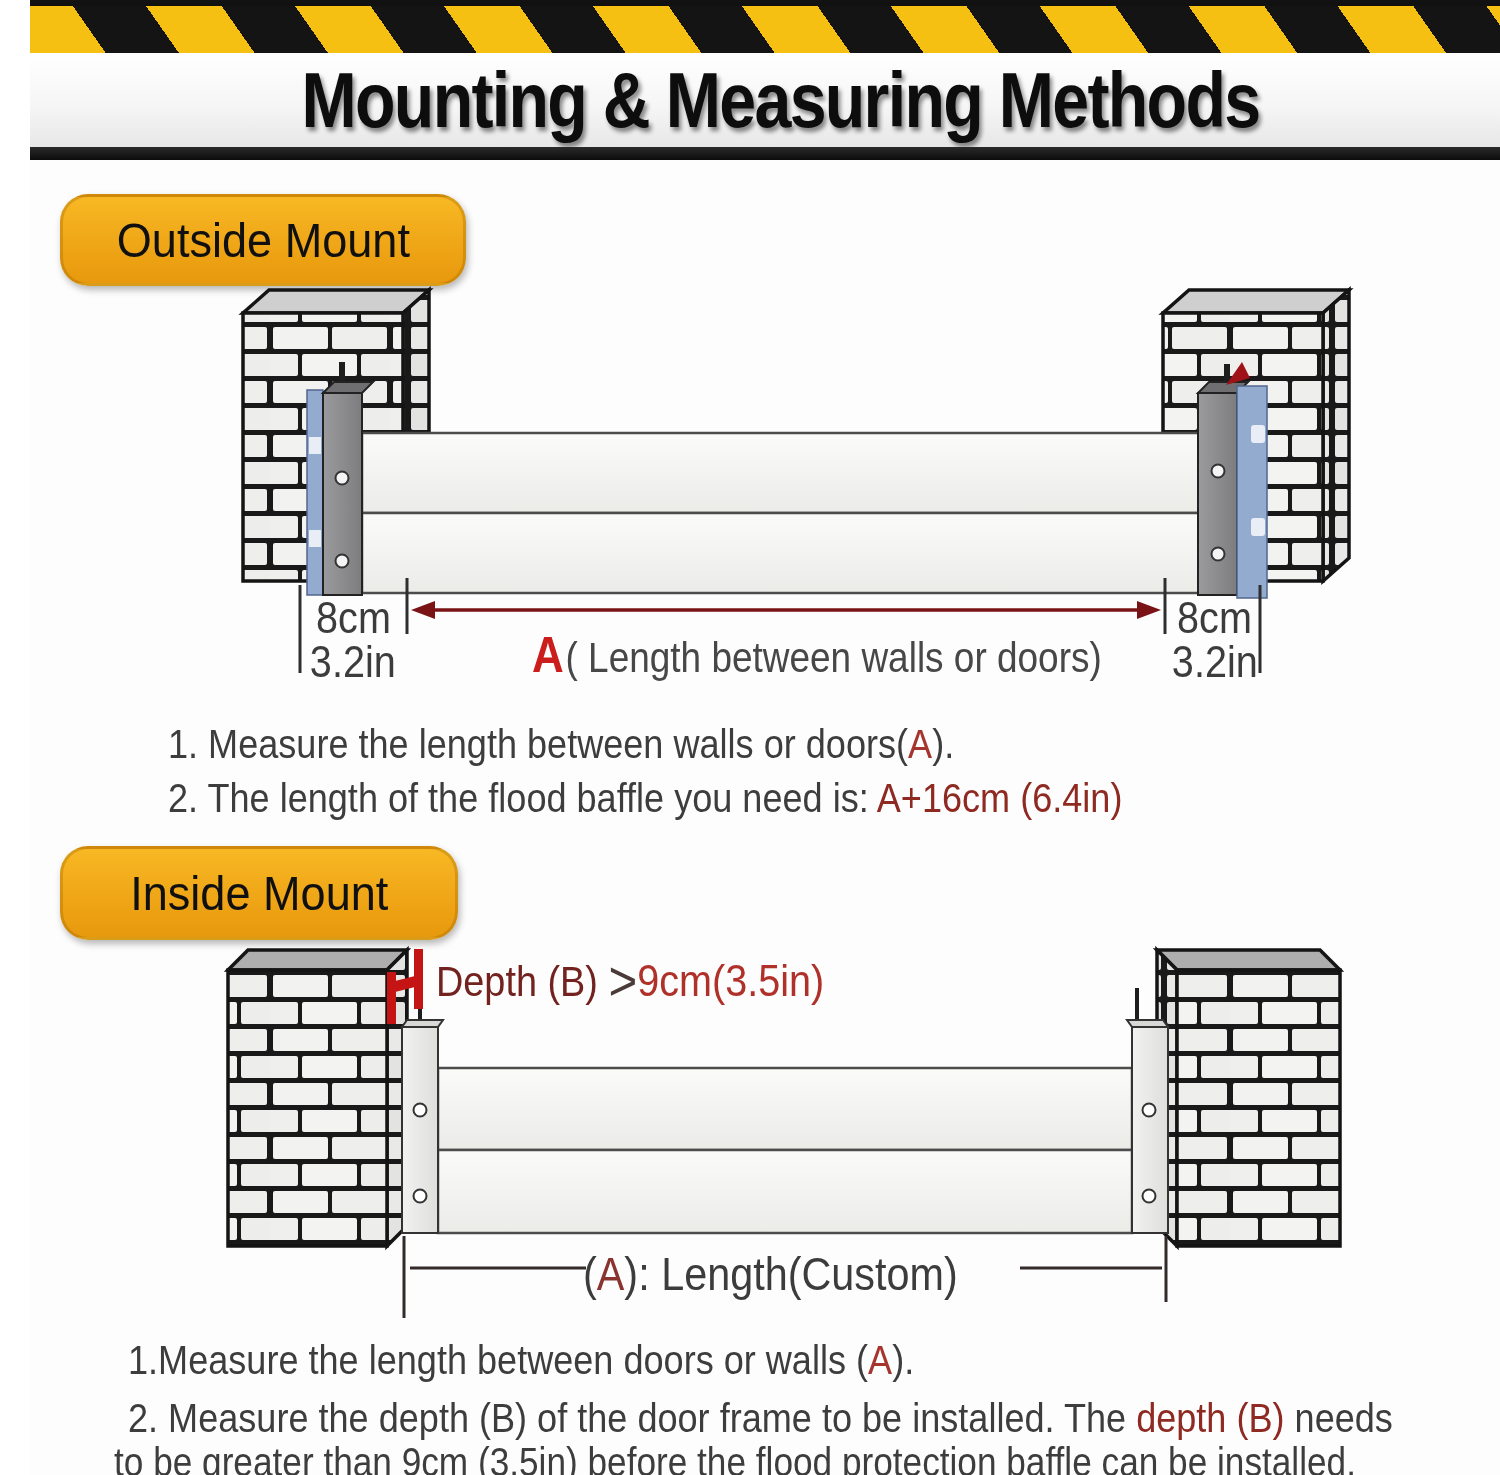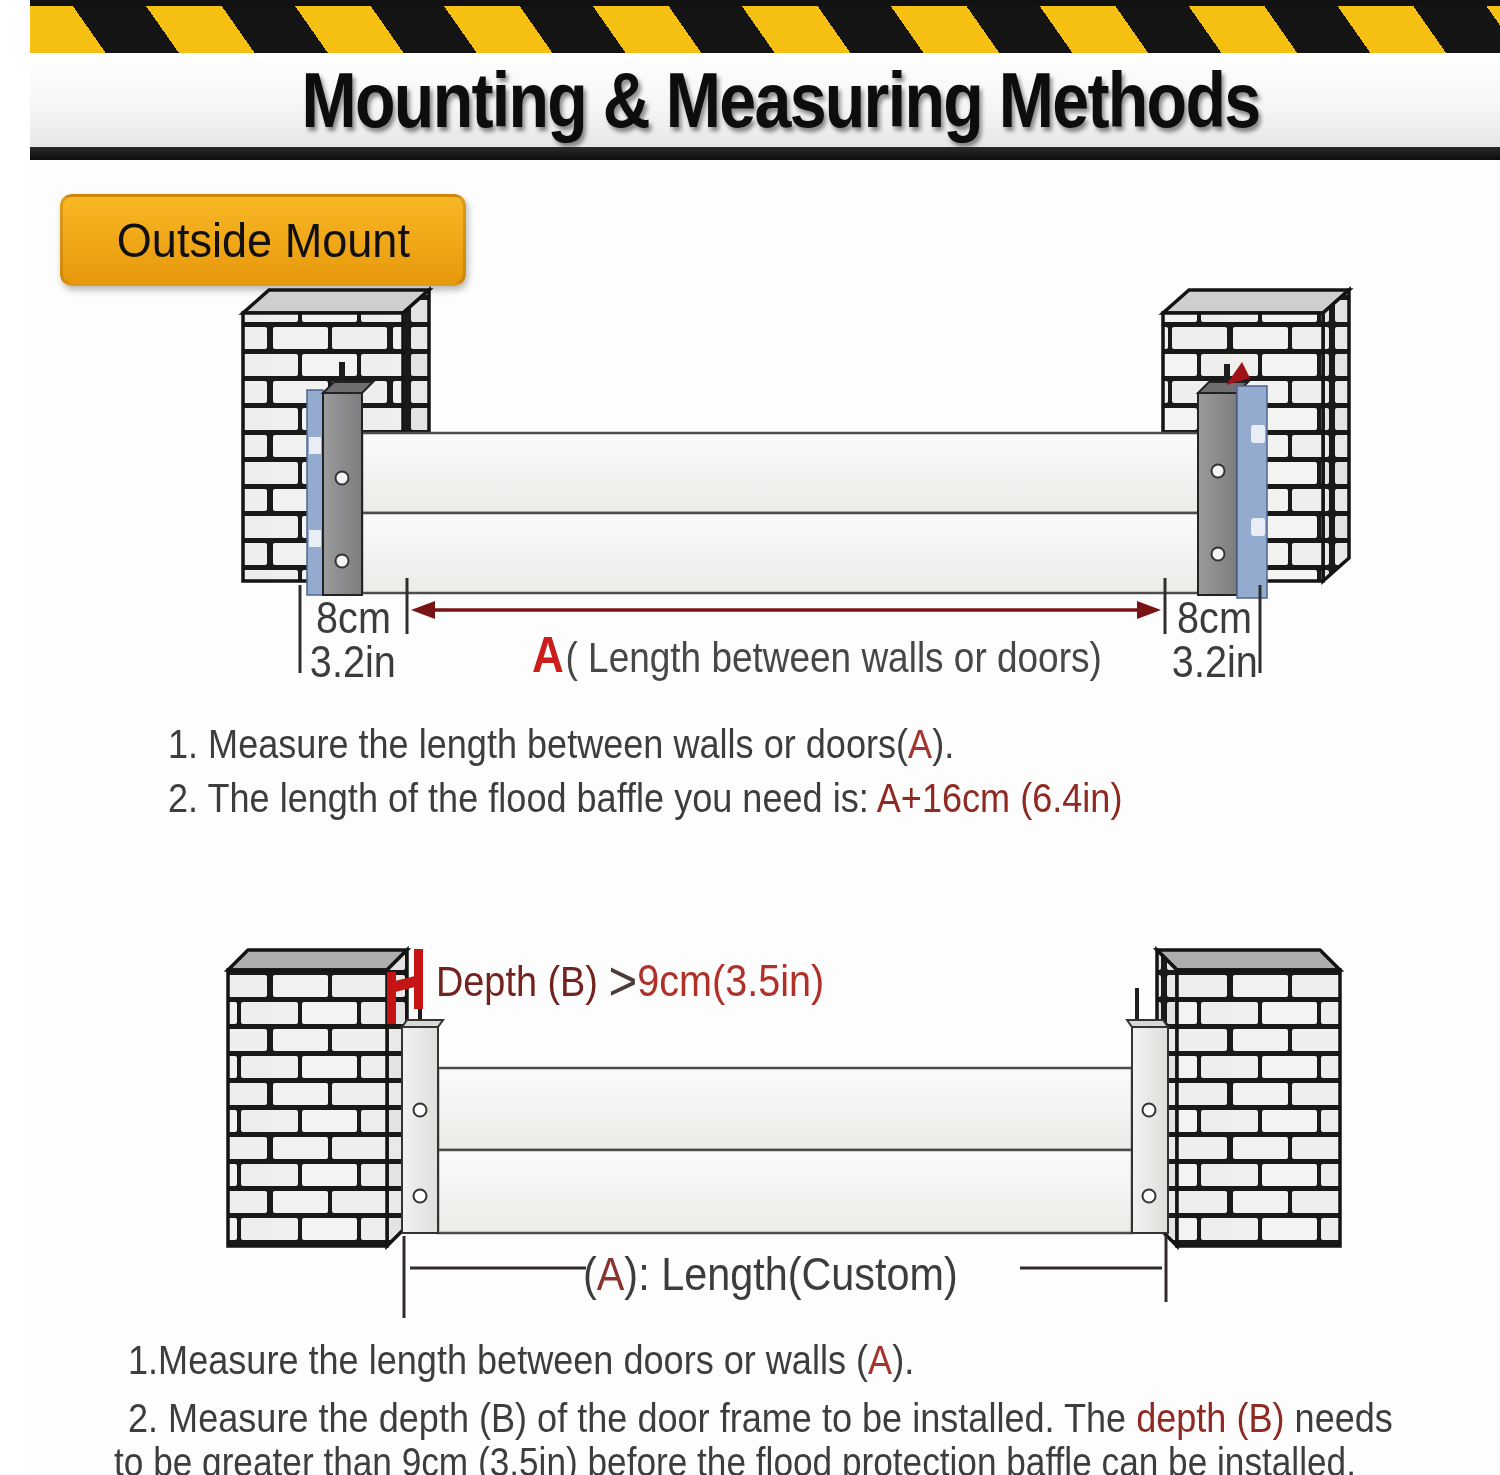--- a/index.html
+++ b/index.html
@@ -26,21 +26,21 @@
     font-size:78px;font-weight:bold;color:#0d0d0d;letter-spacing:-2px;white-space:nowrap;
     transform:scaleX(.85);transform-origin:center;
     text-shadow:3px 4px 5px rgba(0,0,0,.45);
   }
   .title-underline{position:absolute;left:0;top:147px;width:1500px;height:13px;
     background:linear-gradient(180deg,#2a2a2a,#0c0c0c);}
   
   .badge{
     position:absolute;display:flex;align-items:center;justify-content:center;
     background:linear-gradient(180deg,#f8b824 0%,#efa617 55%,#e8990d 100%);
-    border:3px solid rgba(150,95,0,.30);border-radius:12px;
+    border:3px solid rgba(150,95,0,.30);border-radius:28px;
     box-shadow:2px 4px 7px rgba(0,0,0,.28);
     color:#101010;font-size:49px;white-space:nowrap;
   }
   .badge span{transform:scaleX(.92);transform-origin:center;}
   #badge-outside{left:30px;top:194px;width:400px;height:86px;}
   #badge-inside{left:30px;top:846px;width:392px;height:88px;}
   
   #diagram-layer{position:absolute;left:0;top:0;width:1500px;height:1475px;z-index:1;}
   
   .lbl{position:absolute;z-index:2;white-space:nowrap;}
@@ -75,20 +75,23 @@
 
   <div class="top-edge"></div>
   <div class="hazard-tape"></div>
   <div class="title-band">
     <div class="page-title">Mounting &amp; Measuring Methods</div>
   </div>
   <div class="title-underline"></div>
 
   <div class="badge" id="badge-outside">
     <span>Outside Mount</span>
+  </div>
+  <div class="badge" id="badge-inside">
+    <span>Inside Mount</span>
   </div>
 
   <svg id="diagram-layer" viewBox="0 0 1500 1475">
     <defs>
       <pattern id="brick" width="120" height="54" patternUnits="userSpaceOnUse">
         <rect width="120" height="54" fill="#191919"></rect>
         <rect x="3" y="3" width="55" height="22" rx="2" fill="#f2f2f1"></rect>
         <rect x="62" y="3" width="55" height="22" rx="2" fill="#eeeeec"></rect>
         <rect x="-27" y="30" width="55" height="22" rx="2" fill="#efefee"></rect>
         <rect x="32" y="30" width="55" height="22" rx="2" fill="#f3f3f2"></rect>

